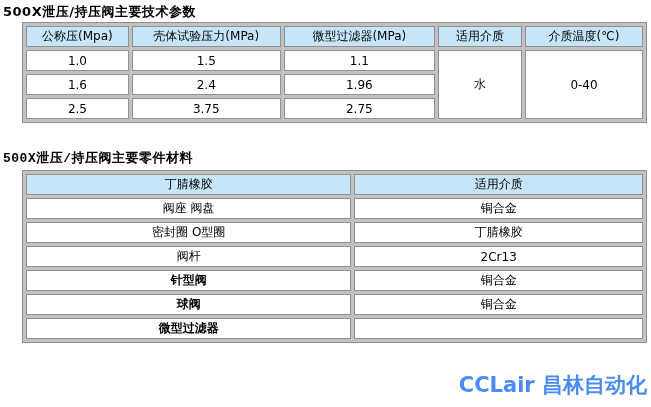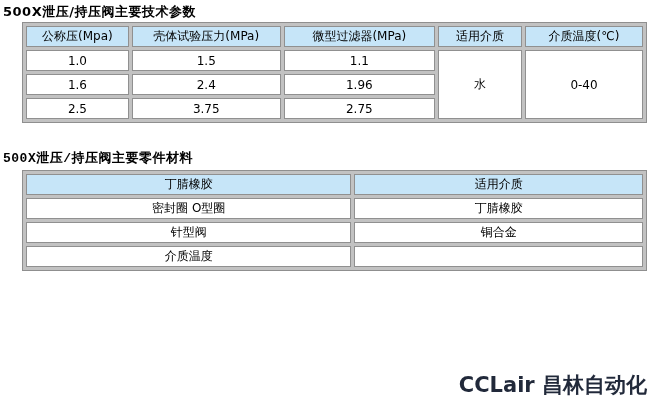--- a/index.html
+++ b/index.html
@@ -19,25 +19,25 @@
     background:#c2c2c2;border:1px solid #8f8f8f;
     margin-left:22px;width:625px;table-layout:fixed;
   }
   table.spec td, table.spec th{
     background:#ffffff;border:1px solid #909090;
     text-align:center;vertical-align:middle;
     height:17px;padding:1px 2px;
     font-size:12px;font-weight:normal;overflow:hidden;white-space:nowrap;
   }
   table.spec th{background:#c6e5f8;}
-  table.spec td.bold{font-weight:normal;}
+  table.spec td.bold{font-weight:bold;}
   .watermark{
     position:absolute;right:4px;top:372px;
     font-size:21px;line-height:26px;font-weight:bold;
-    color:#0f172a;opacity:0.92;white-space:nowrap;
+    color:#3b82f6;opacity:0.92;white-space:nowrap;
     font-family:"DejaVu Sans","Liberation Sans",sans-serif;
   }
 </style>
 </head>
 <body>
 
 <div class="doc-title">500X泄压/持压阀主要技术参数</div>
 
 <table class="spec">
   <colgroup>
@@ -85,27 +85,39 @@
       <col style="width:47%">
   </colgroup>
   <thead>
     <tr>
       <th>丁腈橡胶</th>
       <th>适用介质</th>
     </tr>
   </thead>
   <tbody id="parts-body">
       <tr>
+        <td>阀座 阀盘</td>
+        <td>铜合金</td>
+      </tr>
+      <tr>
         <td>密封圈 O型圈</td>
         <td>丁腈橡胶</td>
+      </tr>
+      <tr>
+        <td>阀杆</td>
+        <td>2Cr13</td>
       </tr>
       <tr>
         <td class="bold">针型阀</td>
         <td>铜合金</td>
       </tr>
       <tr>
-        <td class="bold">介质温度</td>
+        <td class="bold">球阀</td>
+        <td>铜合金</td>
+      </tr>
+      <tr>
+        <td class="bold">微型过滤器</td>
         <td></td>
       </tr>
     </tbody>
 </table>
 
 <div class="watermark">CCLair 昌林自动化</div>
 
 </body></html>

